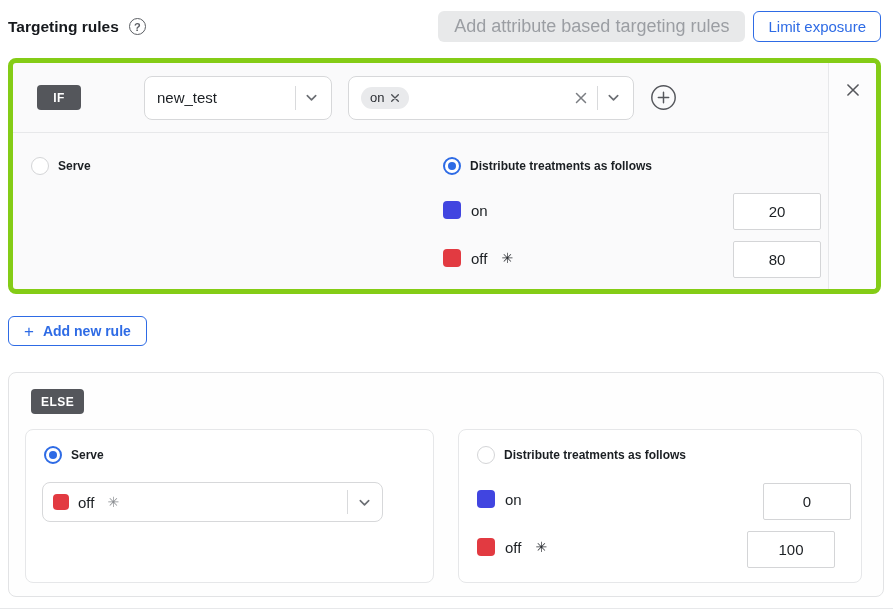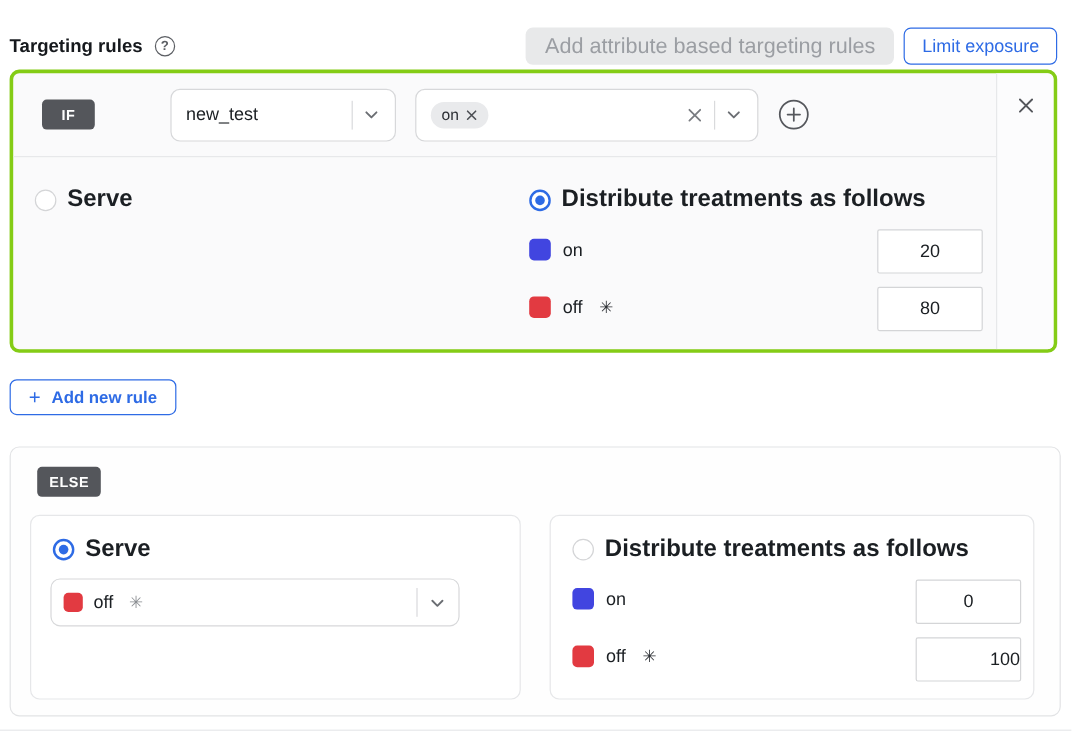--- a/index.html
+++ b/index.html
@@ -5,34 +5,34 @@
   * { box-sizing: border-box; margin: 0; padding: 0; }
   html,body { width: 893px; height: 615px; }
   body {
     font-family: "Liberation Sans", sans-serif;
     background: #ffffff;
     color: #1b1f23;
     position: relative;
     overflow: hidden;
   }
   
-  .header { position: absolute; left: 8px; top: 10px; right: 12px; height: 33px; display: flex; align-items: center; margin-top: 12px; }
+  .header { position: absolute; left: 8px; top: 10px; right: 12px; height: 33px; display: flex; align-items: center; }
   .page-title { font-size: 15.5px; font-weight: 700; color: #16191d; }
   .help-icon { width: 17px; height: 17px; border: 1.4px solid #5b5e63; border-radius: 50%;
     display: inline-flex; align-items: center; justify-content: center;
     font-size: 11px; font-weight: 700; color: #5b5e63; margin-left: 10px; }
   .header-spacer { flex: 1; }
   .btn-disabled { height: 31px; padding: 0 16px; background: #e8e9ea; color: #9b9ea3;
     border: none; border-radius: 6px; font-size: 18px; font-family: inherit; }
   .btn-outline-blue { height: 31px; padding: 0 14px; background: #ffffff; color: #2e6be5;
     border: 1px solid #2e6be5; border-radius: 6px; font-size: 15px; font-weight: 400;
     font-family: inherit; margin-left: 8px; text-align: right; }
   
   .rule-card { position: absolute; left: 8px; top: 58px; width: 873px; height: 236px;
-    background: #fafafb; border: 3px solid #84cc16; border-radius: 8px; display: flex; overflow: hidden; }
+    background: #fafafb; border: 5px solid #84cc16; border-radius: 8px; display: flex; overflow: hidden; }
   .rule-main { flex: 1; display: flex; flex-direction: column; }
   .rule-side { width: 48px; border-left: 1px solid #e7e8ea; background: #fcfcfd;
     display: flex; justify-content: center; padding-top: 18px; }
   .close-x { width: 18px; height: 18px; cursor: pointer; }
   .condition-row { height: 70px; border-bottom: 1px solid #e7e8ea; display: flex;
     align-items: center; padding-left: 24px; gap: 16px; flex: none; }
   .kw-badge { min-width: 44px; height: 25px; padding: 0 10px; border-radius: 4px; background: #54565b;
     color: #ffffff; font-size: 12px; font-weight: 700; letter-spacing: .5px;
     display: inline-flex; align-items: center; justify-content: center; }
   .select { height: 44px; background: #ffffff; border: 1px solid #d7d8da; border-radius: 8px;
@@ -41,21 +41,21 @@
   .vdiv { width: 1px; height: 24px; background: #d9dadc; }
   .sel-matcher { width: 142px; }
   .sel-flag { width: 188px; margin-left: 47px; }
   .sel-values { width: 286px; }
   .chip { background: #e9eaec; border-radius: 11px; height: 22px; padding: 0 9px;
     font-size: 13px; color: #2b2e33; display: inline-flex; align-items: center; gap: 6px; }
   .plus-circle { width: 27px; height: 27px; cursor: pointer; }
   
   .dist-section { position: relative; flex: 1; }
   .option { position: absolute; display: flex; align-items: center; gap: 9px; }
-  .option-label { font-size: 20px; font-weight: 700; color: #1b1f23; }
+  .option-label { font-size: 12px; font-weight: 700; color: #1b1f23; }
   .radio { width: 18px; height: 18px; border-radius: 50%; background: #fff; flex: none; position: relative; }
   .radio.off { border: 1.5px solid #d4d5d7; }
   .radio.on { border: 2px solid #2e6be5; }
   .radio.on::after { content: ""; position: absolute; left: 3px; top: 3px; width: 8px; height: 8px;
     border-radius: 50%; background: #2e6be5; }
   .treat-row { position: absolute; display: flex; align-items: center; gap: 10px; }
   .sq { width: 18px; height: 18px; border-radius: 4px; flex: none; }
   .treat-name { font-size: 15px; color: #1b1f23; }
   .marker { font-size: 14px; color: #2b2e33; margin-left: 4px; }
   .marker.muted { color: #8a8d91; }
@@ -215,17 +215,17 @@
       <span class="sq" style="background-color: rgb(65, 69, 224);"></span>
       <span class="treat-name">on</span>
     </div>
     <input class="pct-input" style="left: 304px; top: 53px;" value="0">
 
     <div class="treat-row" style="left:18px; top:108px;">
       <span class="sq" style="background-color: rgb(226, 58, 65);"></span>
       <span class="treat-name">off</span>
       <span class="marker">✳</span>
     </div>
-    <input class="pct-input" style="left: 304px; top: 101px; text-align: right;" value="100">
+    <input class="pct-input" style="left: 288px; top: 101px;" value="100">
   </div>
 </div>
 
 <div class="bottom-divider"></div>
 
 </body></html>

